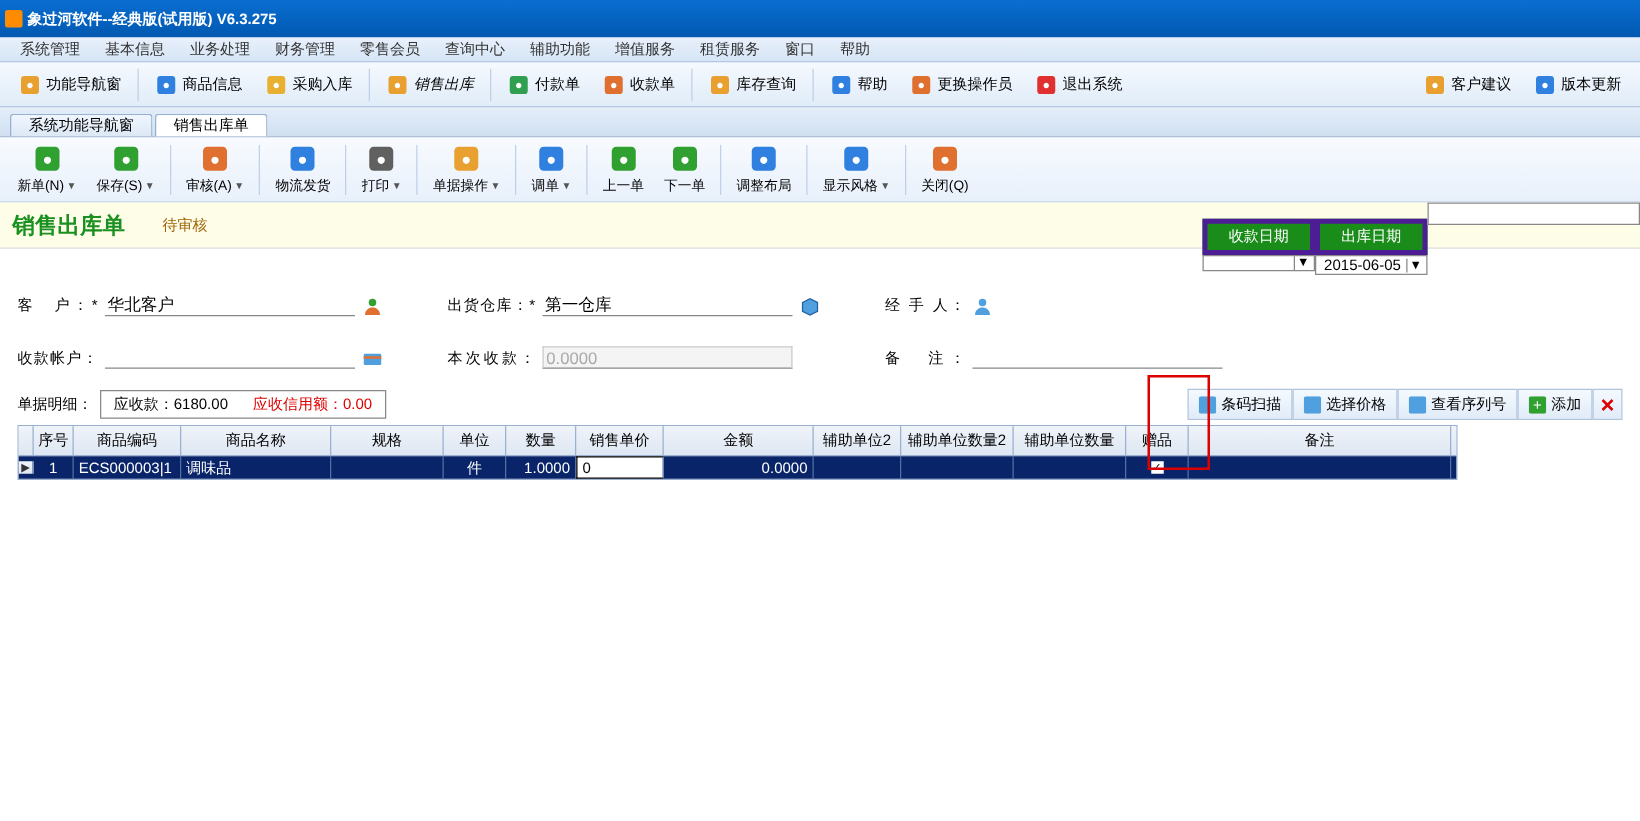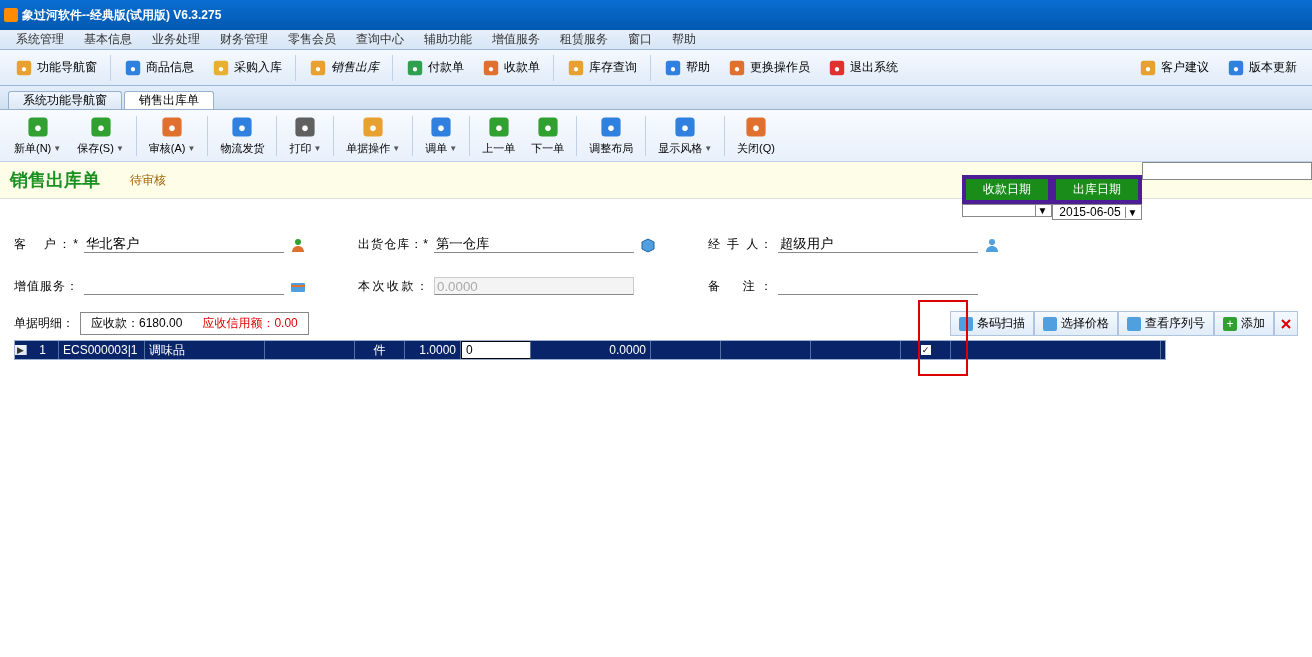--- a/index.html
+++ b/index.html
@@ -385,28 +385,27 @@
           <path d="M2 15c0-4 3-6 6-6s6 2 6 6z" fill="#e07030"></path>
         </svg></span>
     <div class="spacer"></div>
     <span class="fld-lbl" style="width:70px">出货仓库：*</span>
     <input class="fld-input w1" value="第一仓库" style="">
     <span class="fld-icon"><svg viewBox="0 0 16 16">
           <path d="M2 5l6-3 6 3v7l-6 3-6-3z" fill="#50a0e0" stroke="#2060a0"></path>
         </svg></span>
     <div class="spacer"></div>
     <span class="fld-lbl">经 手 人：</span>
-    <input class="fld-input w1" value="超级用户" style="">
     <span class="fld-icon"><svg viewBox="0 0 16 16">
           <circle cx="8" cy="5" r="3" fill="#50a0e0"></circle>
           <path d="M2 15c0-4 3-6 6-6s6 2 6 6z" fill="#50a0e0"></path>
         </svg></span>
   </div>
   <div class="form-row">
-    <span class="fld-lbl">增值服务：</span>
+    <span class="fld-lbl">收款帐户：</span>
     <input class="fld-input w1" value="" style="">
     <span class="fld-icon"><svg viewBox="0 0 16 16">
           <rect x="1" y="4" width="14" height="9" rx="1" fill="#50a0e0"></rect>
           <rect x="1" y="6" width="14" height="2" fill="#e07030"></rect>
         </svg></span>
     <div class="spacer"></div>
     <span class="fld-lbl" style="width:70px">本次收款：</span>
     <input class="fld-input w1" style="color: rgb(170, 170, 170); background: rgb(244, 244, 244); border-width: 1px; border-style: solid; border-color: rgb(204, 204, 204) rgb(204, 204, 204) rgb(136, 136, 136); border-image: initial;" value="0.0000">
     <span style="width:16px"></span>
     <div class="spacer"></div>
@@ -449,20 +448,36 @@
       </div>
       <div class="act-btn" style="padding: 3px 4px;">
         <span class="act-icon"><svg viewBox="0 0 14 14">
             <path d="M3 3l8 8M11 3l-8 8" stroke="#d00" stroke-width="2"></path>
           </svg></span>
       </div>
     </div>
 </div>
 
 <div class="grid" style="position:relative">
+  <div class="grid-hd" id="grid-hd">
+    <div class="row-ind" style="height:auto"></div>
+  <div class="gc" style="width: 32px;">序号</div>
+      <div class="gc" style="width: 86px;">商品编码</div>
+      <div class="gc" style="width: 120px;">商品名称</div>
+      <div class="gc" style="width: 90px;">规格</div>
+      <div class="gc" style="width: 50px;">单位</div>
+      <div class="gc" style="width: 56px;">数量</div>
+      <div class="gc" style="width: 70px;">销售单价</div>
+      <div class="gc" style="width: 120px;">金额</div>
+      <div class="gc" style="width: 70px;">辅助单位2</div>
+      <div class="gc" style="width: 90px;">辅助单位数量2</div>
+      <div class="gc" style="width: 90px;">辅助单位数量</div>
+      <div class="gc" style="width: 50px;">赠品</div>
+      <div class="gc" style="width: 210px;">备注</div>
+    </div>
   <div class="grid-row" id="grid-row">
     <div class="row-ind">▶</div>
   <div class="gc ctr" style="width: 32px;">1</div>
       <div class="gc" style="width: 86px;">ECS000003|1</div>
       <div class="gc" style="width: 120px;">调味品</div>
       <div class="gc" style="width: 90px;"></div>
       <div class="gc ctr" style="width: 50px;">件</div>
       <div class="gc num" style="width: 56px;">1.0000</div>
       <div class="gc edit-cell" style="width: 70px;">0</div>
       <div class="gc num" style="width: 120px;">0.0000</div>

